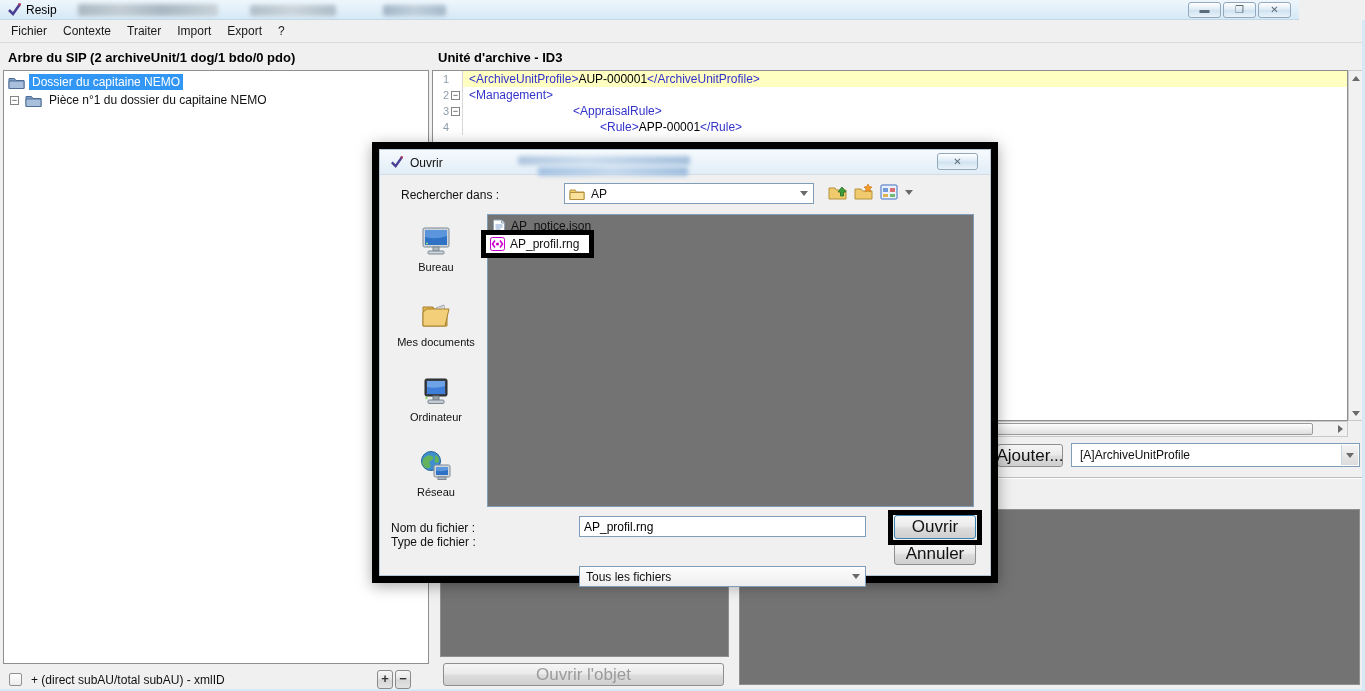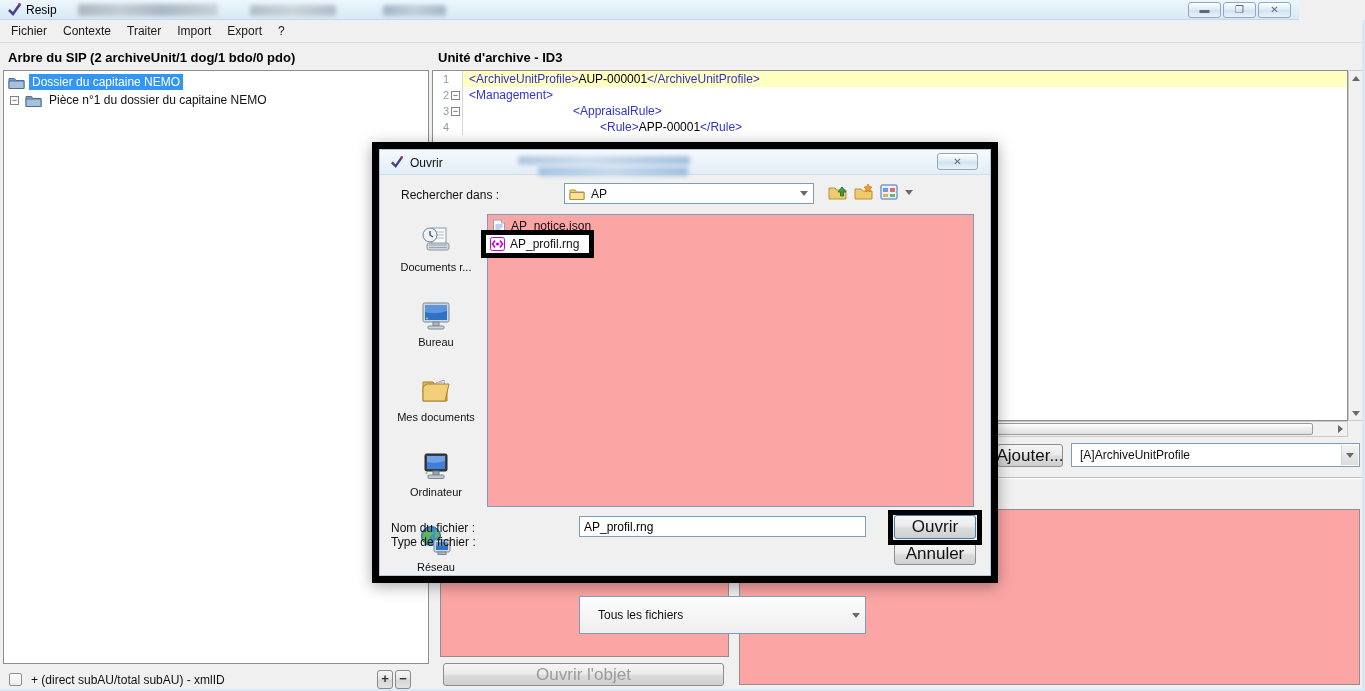--- a/index.html
+++ b/index.html
@@ -50,21 +50,21 @@
   .tri { width:0; height:0; }
   .tri.up { border-left:4px solid transparent; border-right:4px solid transparent; border-bottom:5px solid #6a6a6a; }
   .tri.down { border-left:4px solid transparent; border-right:4px solid transparent; border-top:5px solid #6a6a6a; }
   .tri.right { border-top:4px solid transparent; border-bottom:4px solid transparent; border-left:5px solid #6a6a6a; }
 
   .btn { border:1px solid #8e8e8e; border-radius:3px; background:linear-gradient(#f6f6f6,#ebebeb 45%,#dcdcdc 55%,#cfcfcf); font-size:17px; color:#111; display:flex; align-items:center; justify-content:center; }
   .combo { border:1px solid #7f9db9; background:#fff; display:flex; align-items:center; font-size:12px; position:relative; }
   .combo .arrow-zone { position:absolute; right:1px; top:1px; bottom:1px; width:17px; background:linear-gradient(#f4f4f4,#dcdcdc); border-left:1px solid #c9d7e4; display:flex; align-items:center; justify-content:center; }
 
   .divider { left:433px; top:477px; width:930px; height:2px; border-top:1px solid #bcbcbc; border-bottom:1px solid #fff; }
-  .white-box { background:#fca5a5; border:1px solid #8f8f8f; }
+  .white-box { background:#737373; border:1px solid #8f8f8f; }
 
   
   .dialog-annot { left:372px; top:142px; width:626px; height:441px; border:7px solid #000; z-index:40; background:#f0f0f0; box-shadow:0 3px 14px rgba(0,0,0,.35); }
   .dialog { position:relative; width:612px; height:427px; background:#f0f0f0; border:1px solid #b6c6d5; }
   .dlg-titlebar { left:0; top:0; width:610px; height:25px; background:linear-gradient(#f6fafd,#e1edf7); border-bottom:1px solid #d3dde6; }
   .dlg-close { right:12px; top:3px; width:41px; height:17px; position:absolute; border:1px solid #93a8ba; border-radius:3px; background:linear-gradient(#ffffff,#dcebf5 48%,#cfe2ef 52%,#e9f3fa); color:#5c6b78; font-size:10px; line-height:15px; text-align:center; }
   .place { width:94px; display:flex; flex-direction:column; align-items:center; margin-bottom:26px; }
   .place-label { font-size:11px; margin-top:3px; color:#111; white-space:nowrap; }
   .file-row { display:flex; align-items:center; height:18px; padding-left:4px; white-space:nowrap; }
   .file-row .icon { margin-right:5px; }
@@ -220,33 +220,20 @@
             <rect x="10" y="10" width="5" height="3" fill="#6fba6f"></rect>
           </svg>
         </span>
       <span class="tri down"></span>
     </div>
 
     <div class="abs" style="left:9px;top:74px;width:96px;">
         <div class="place">
           <span class="icon">
             <svg width="34" height="34" viewBox="0 0 34 34">
-              <rect x="13" y="4" width="14" height="17" fill="#fdfdfd" stroke="#8d98a2"></rect>
-              <path d="M15 8 h10 M15 11 h10 M15 14 h10" stroke="#aeb8c2"></path>
-              <rect x="8" y="19" width="22" height="7" rx="2" fill="#cfd8e0" stroke="#8d98a2"></rect>
-              <path d="M10 21 h18 M10 23.5 h18" stroke="#9aa6b0"></path>
-              <circle cx="11" cy="11" r="7" fill="#eef4f8" stroke="#6e8296"></circle>
-              <path d="M11 7 v4 l3 2" fill="none" stroke="#41576d" stroke-width="1.4"></path>
-            </svg>
-          </span>
-          <span class="place-label">Documents r...</span>
-        </div>
-        <div class="place">
-          <span class="icon">
-            <svg width="34" height="34" viewBox="0 0 34 34">
               <rect x="4" y="4" width="26" height="19" rx="1.5" fill="#cfd6dc" stroke="#7d8893"></rect>
               <rect x="6" y="6" width="22" height="15" fill="#2f71c4"></rect>
               <path d="M6 6 h22 v6 q-11 4 -22 1z" fill="#5b96dd"></path>
               <circle cx="8" cy="19.5" r="1" fill="#8fe06f"></circle>
               <rect x="14" y="23" width="6" height="4" fill="#aeb8c0" stroke="#7d8893"></rect>
               <rect x="9" y="27" width="16" height="3" rx="1" fill="#cfd6dc" stroke="#7d8893"></rect>
             </svg>
           </span>
           <span class="place-label">Bureau</span>
         </div>
@@ -309,21 +296,21 @@
               <circle cx="7.5" cy="7" r="1.6" fill="#cc00cc"></circle>
             </svg>
           </span>
           <span>AP_profil.rng</span>
         </div>
       </div>
 
     <span class="abs field-label" style="left:11px;top:371px;">Nom du fichier :</span>
     <input class="abs text-input" style="left: 199px; top: 366px; width: 287px; height: 21px;" value="AP_profil.rng">
     <span class="abs field-label" style="left:11px;top:385px;text-align:center;">Type de fichier :</span>
-    <div class="abs combo" style="left:199px;top:395px;width:287px;height:38px;padding-left:18px;background:linear-gradient(#fdfdfd,#eee);margin-top:30px;">
+    <div class="abs combo" style="left:199px;top:395px;width:287px;height:21px;padding-left:6px;background:linear-gradient(#fdfdfd,#eee);">
       <span>Tous les fichiers</span>
       <span class="arrow-zone" style="background:none;border:none;">
           <span class="tri down"></span>
         </span>
     </div>
 
     <div class="ouvrir-annot"></div>
     <div class="abs btn" style="left:514px;top:365px;width:82px;height:24px;border-color:#3c7fb1;z-index:7;">Ouvrir</div>
     <div class="abs btn" style="left:514px;top:393px;width:82px;height:22px;">Annuler</div>
   </div>

